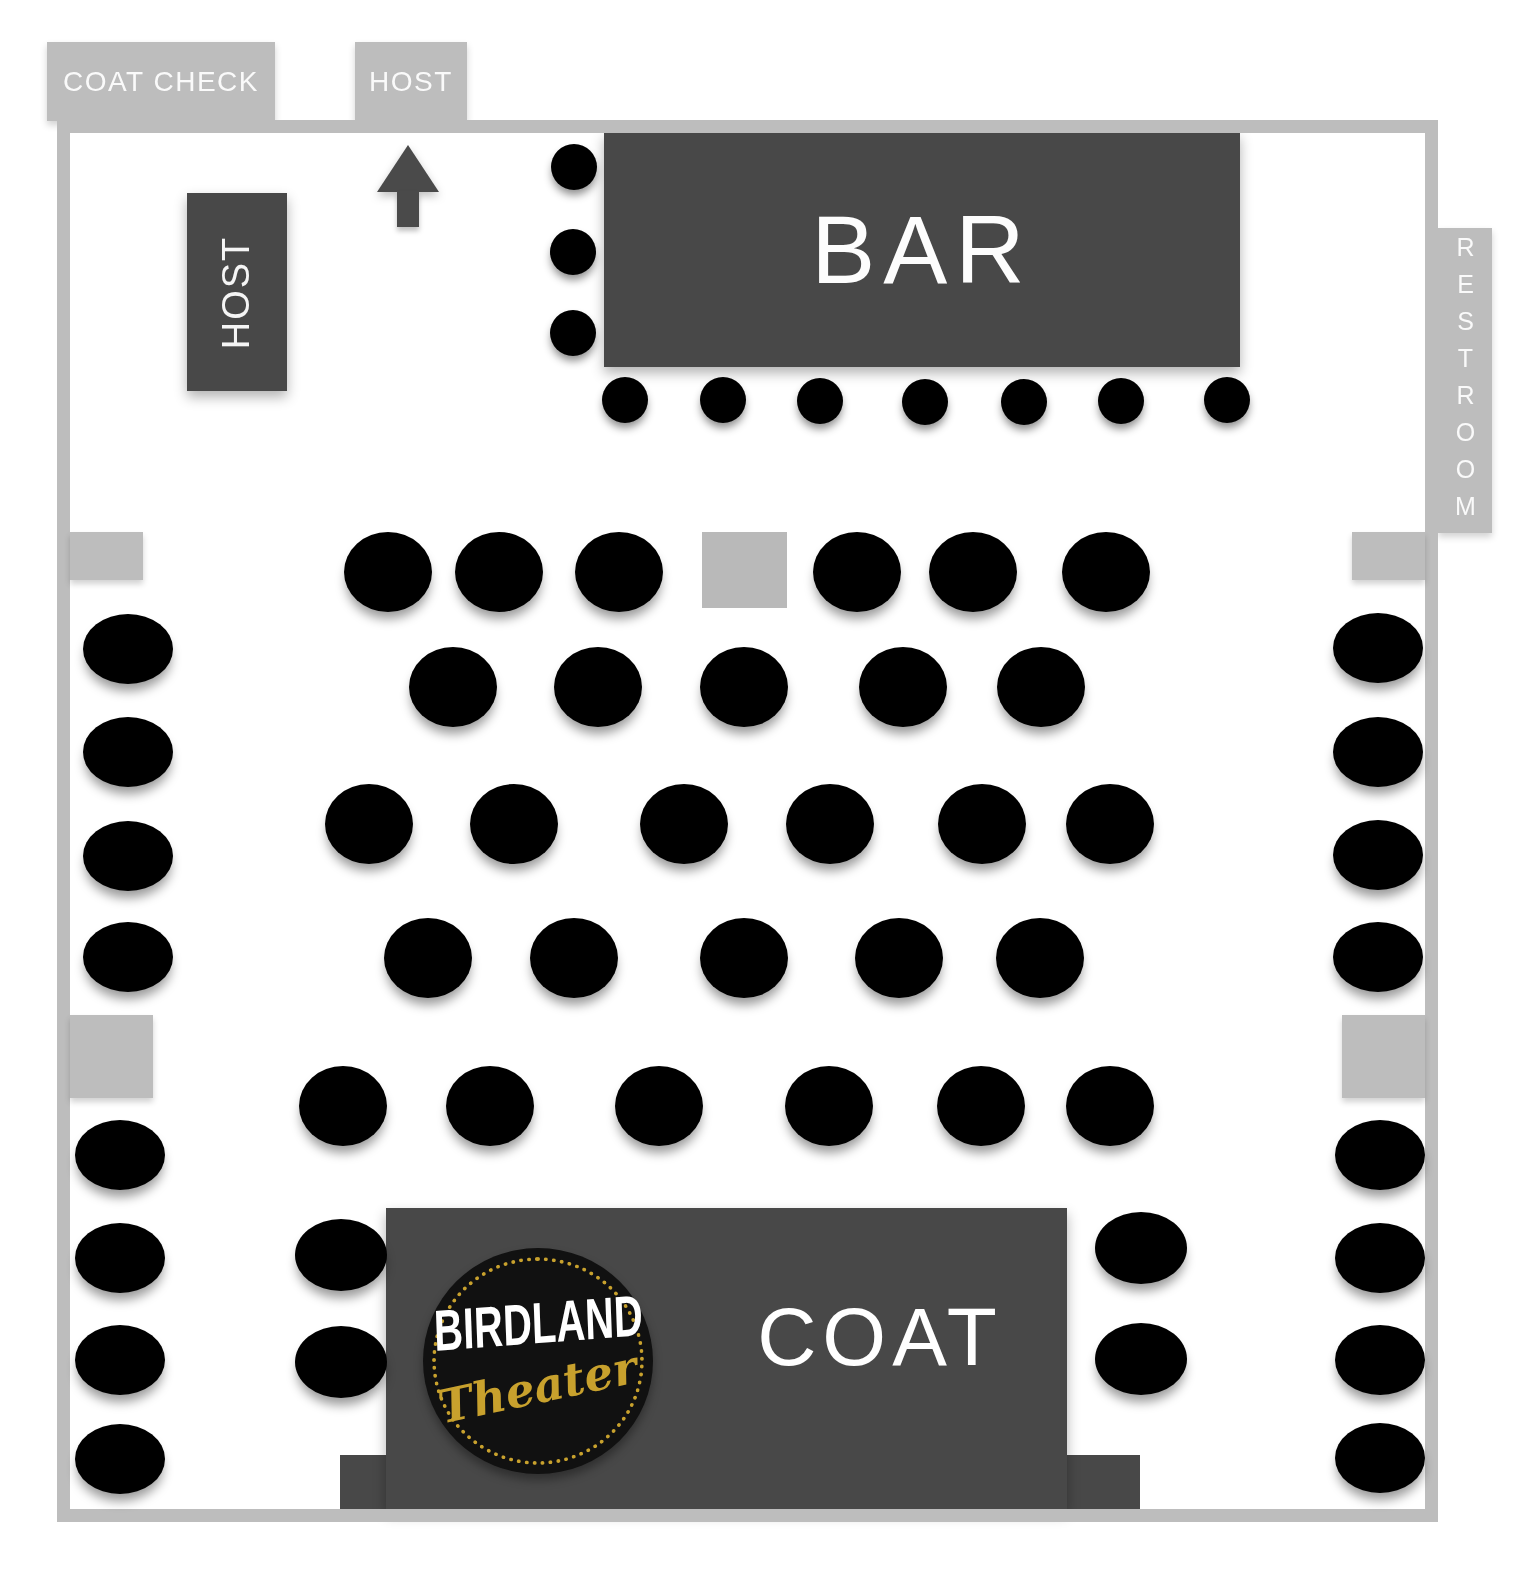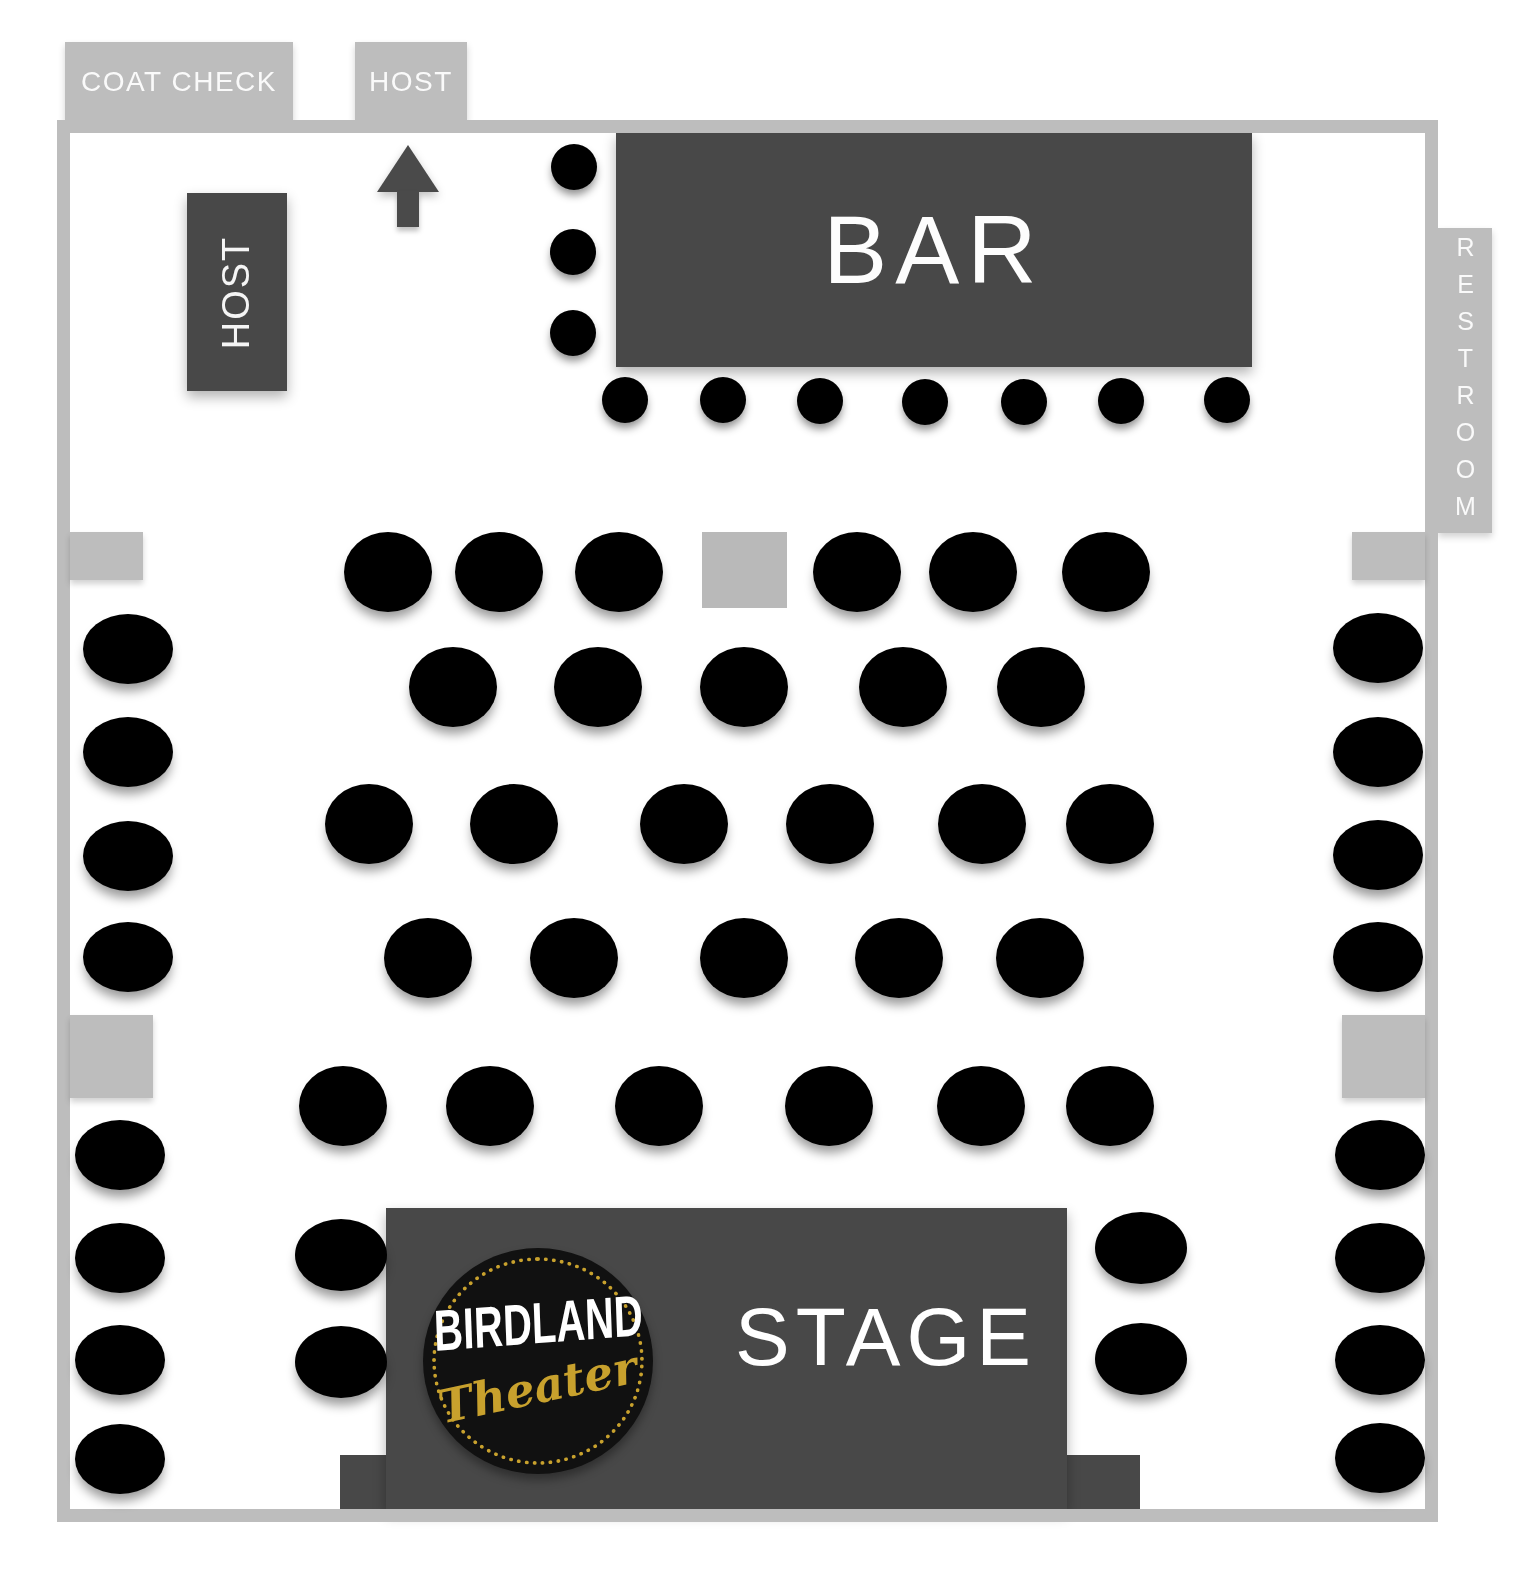--- a/index.html
+++ b/index.html
@@ -76,50 +76,50 @@
   #logo .l2{
     font-family:"DejaVu Serif", serif; font-style:italic; font-weight:bold;
     color:#c8a12d; font-size:46px; transform:rotate(-12deg); margin-top:14px;
   }
 </style>
 </head>
 <body>
 
 <div id="plan">
 
-  <div class="ext-label" id="coat-check-box" style="left: 65px; top: 42px; width: 228px; height: 79px;">
+  <div class="ext-label" id="coat-check-box" style="left: 47px; top: 42px; width: 228px; height: 79px;">
     <span>COAT CHECK</span>
   </div>
 
   <div class="ext-label" id="door-box" style="left: 355px; top: 42px; width: 112px; height: 79px;">
     <span>HOST</span>
   </div>
 
   <div class="ext-label vertical" id="restroom-box" style="left: 1438px; top: 228px; width: 54px; height: 305px;">
     <span>RESTROOM</span>
   </div>
 
   <div id="entry-arrow">
     <div class="head"></div>
     <div class="stem"></div>
   </div>
 
   <div class="dark-box" id="host-box" style="left: 187px; top: 193px; width: 100px; height: 198px;">
     <span>HOST</span>
   </div>
 
-  <div class="dark-box" id="bar-box" style="left: 604px; top: 132px; width: 636px; height: 235px; margin-left: 12px;">
+  <div class="dark-box" id="bar-box" style="left: 604px; top: 132px; width: 636px; height: 235px;">
     <span>BAR</span>
   </div>
 
   <div id="booth-square" style="left: 702px; top: 532px; width: 85px; height: 76px;"></div>
 
   <div class="dark-box flat" id="stage-apron" style="left: 340px; top: 1455px; width: 800px; height: 54px;"></div>
   <div class="dark-box" id="stage-box" style="left: 386px; top: 1208px; width: 681px; height: 301px;"></div>
-  <div id="stage-label" style="left: 735px; top: 1290px; width: 290px; text-align: center;">STAGE</div>
+  <div id="stage-label" style="left: 735px; top: 1290px; width: 290px; text-align: center;">COAT</div>
 
   <div id="logo" style="left: 423px; top: 1248px; width: 230px; height: 226px;">
     <div class="ring"></div>
     <div class="l1">BIRDLAND</div>
     <div class="l2">Theater</div>
   </div>
 
 <div class="wall" style="left: 57px; top: 120px; width: 1381px; height: 13px;"></div>
     <div class="wall" style="left: 57px; top: 120px; width: 13px; height: 1402px;"></div>
     <div class="wall" style="left: 1425px; top: 120px; width: 13px; height: 1402px;"></div>

